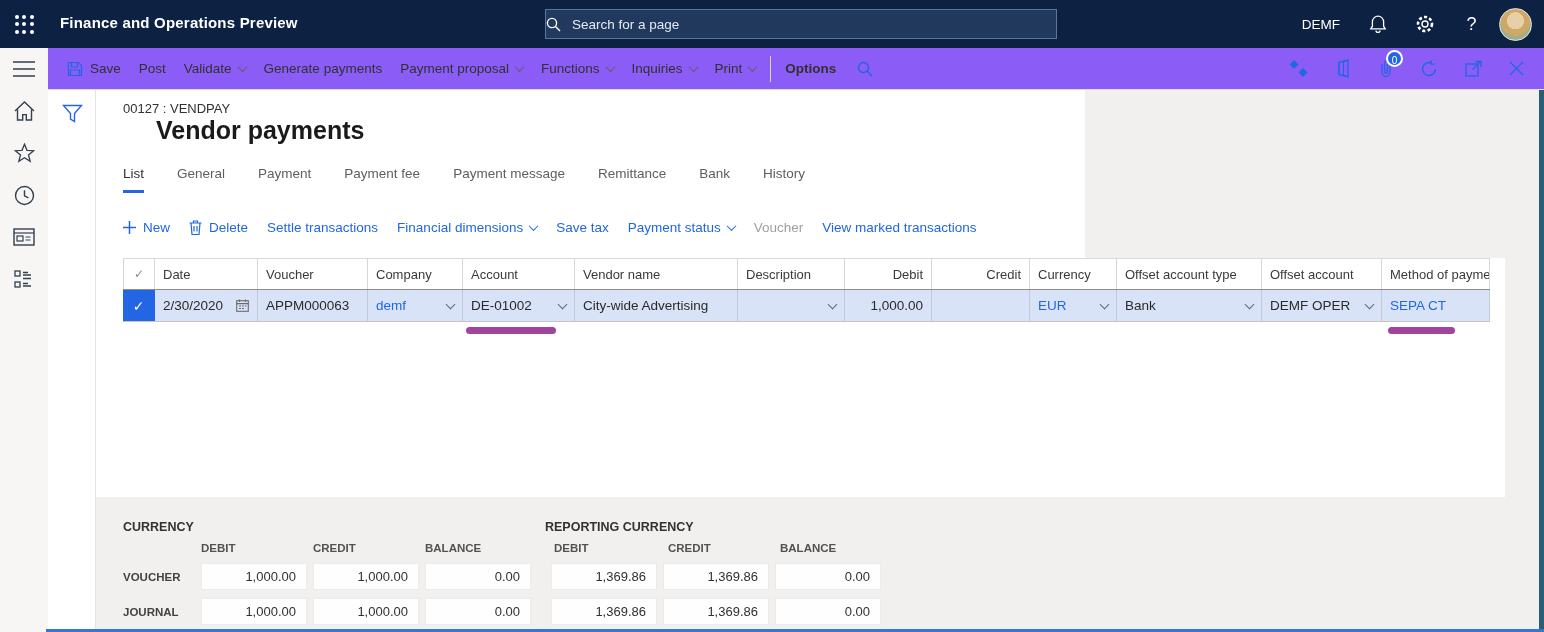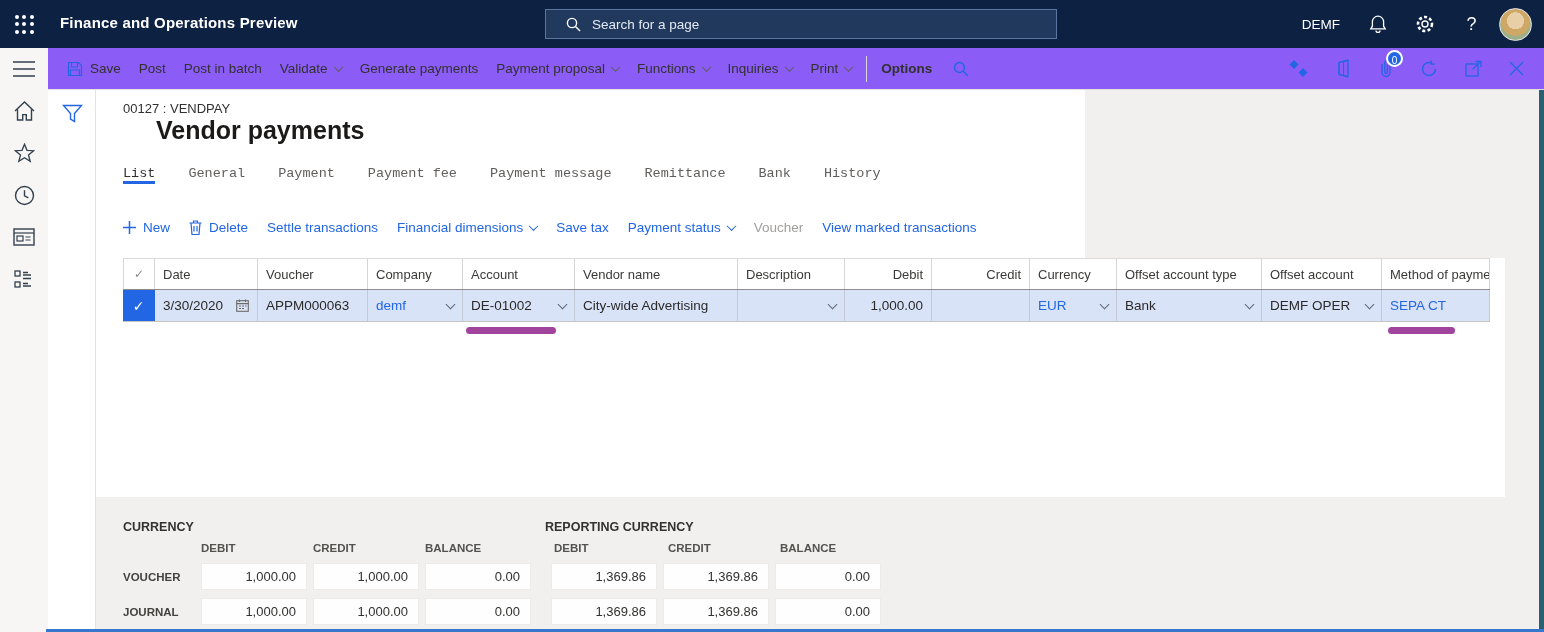--- a/index.html
+++ b/index.html
@@ -6,21 +6,21 @@
   html,body { margin:0; padding:0; }
   body { font-family:"Liberation Sans","DejaVu Sans",sans-serif; }
   .screen { position:relative; width:1544px; height:632px; background:#f1f0ee; overflow:hidden; }
 
   
   .topbar { position:absolute; left:0; top:0; width:1544px; height:48px; background:#0d2242; color:#fff; }
   .waffle { position:absolute; left:0; top:0; width:48px; height:48px; display:grid; place-items:center; cursor:pointer; }
   .waffle-grid { display:grid; grid-template-columns:repeat(3,4px); grid-gap:3.5px; }
   .waffle-grid i { width:4px; height:4px; border-radius:50%; background:#fff; }
   .app-title { position:absolute; left:60px; top:14px; font-size:15px; font-weight:700; letter-spacing:.2px; }
-  .tb-search { position:absolute; left:545px; top:9px; width:512px; height:30px; background:#21395c; border:1px solid #5b74a0; display:flex; align-items:center; padding:0 20px; }
+  .tb-search { position:absolute; left:545px; top:9px; width:512px; height:30px; background:#21395c; border:1px solid #5b74a0; display:flex; align-items:center; padding:0 0; }
   .tb-search svg { flex:0 0 auto; margin-right:9px; }
   .tb-search input { background:transparent; border:none; outline:none; color:#eef2f8; font-size:13.5px; width:100%; font-family:inherit; }
   .tb-search input::placeholder { color:#e4eaf4; opacity:1; }
   .tb-right { position:absolute; right:0; top:0; height:48px; display:flex; align-items:center; }
   .tb-company { font-size:13.5px; padding:0 14px; cursor:pointer; }
   .tb-iconbtn { width:47px; height:48px; display:grid; place-items:center; cursor:pointer; }
   .tb-help { font-size:18px; color:#fff; }
   .avatar { width:33px; height:33px; border-radius:50%; margin:0 12px 0 4px; cursor:pointer;
             background:radial-gradient(circle at 50% 38%, #e8cfa8 0 34%, #cfa865 35% 60%, #9db08a 61%); border:1px solid #e8e8e8; }
 
@@ -41,21 +41,21 @@
 
   
   .filtercol { position:absolute; left:48px; top:90px; width:48px; height:542px; background:#fff; border-right:1px solid #e5e3e1; }
   .funnel-btn { width:48px; height:46px; display:grid; place-items:center; cursor:pointer; }
 
   
   .header-card { position:absolute; left:96px; top:90px; width:989px; height:168px; background:#fff; }
   .caption { position:absolute; left:27px; top:11px; font-size:13px; color:#323130; }
   .page-title { position:absolute; left:26px; top:26px; font-size:25px; font-weight:700; color:#1b1a19;margin-left:34px; }
   .tabs { position:absolute; left:27px; top:76px; display:flex; gap:33px; font-size:13.5px; }
-  .tab { color:#605e5c; cursor:pointer; white-space:nowrap;font-family:Liberation Mono, monospace; }
+  .tab { color:#605e5c; padding-bottom:9px; cursor:pointer; white-space:nowrap; }
   .tab.active { color:#323130; border-bottom:3px solid #2266E3; }
   .gridbar { position:absolute; left:27px; top:130px; display:flex; align-items:center; gap:19px; font-size:13.5px; color:#2266E3; }
   .gb-item { display:flex; align-items:center; gap:7px; cursor:pointer; white-space:nowrap; }
   .gb-item .chev { border-color:#2266E3; }
   .gb-disabled { color:#a19f9d; cursor:default; }
 
   
   .grid-panel { position:absolute; left:96px; top:258px; width:1409px; height:239px; background:#fff; }
   .table { position:absolute; left:27px; top:0; }
   .thead { display:flex; height:32px; border-top:1px solid #dcdad8; border-bottom:1px solid #8f8d8b; background:#fff; }
@@ -139,23 +139,20 @@
       <svg width="16" height="16" viewBox="0 0 16 16">
           <path d="M1.5 1.5h10l3 3v10h-13z" fill="none" stroke="#2266E3" stroke-width="1.2"></path>
           <path d="M4.5 1.5v4.5h6V1.5M3.5 14.5V9h9v5.5" fill="none" stroke="#2266E3" stroke-width="1.2"></path>
         </svg>
       <span>Save</span>
     </div>
     <div class="ab-item">
         <span>Post</span>
       </div>
     <div class="ab-item">
-        <span>Post in batch</span>
-      </div>
-    <div class="ab-item">
         <span>Validate</span>
         <i class="chev"></i>
       </div>
     <div class="ab-item">
         <span>Generate payments</span>
       </div>
     <div class="ab-item">
         <span>Payment proposal</span>
         <i class="chev"></i>
       </div>
@@ -328,21 +325,21 @@
         <div class="th w-debit num">Debit</div>
         <div class="th w-credit num">Credit</div>
         <div class="th w-curr">Currency</div>
         <div class="th w-offtype">Offset account type</div>
         <div class="th w-offacct">Offset account</div>
         <div class="th w-method">Method of payment</div>
       </div>
       <div class="trow">
         <div class="check-cell w-check">✓</div>
         <div class="td w-date">
-          <span>3/30/2020</span>
+          <span>2/30/2020</span>
             <span class="spring"></span>
           <svg width="13" height="13" viewBox="0 0 13 13">
               <rect x="0.7" y="1.7" width="11.6" height="10.6" fill="none" stroke="#6d6b69" stroke-width="1.1"></rect>
               <path d="M0.7 4.6h11.6M3.5 0.5v2.4M9.5 0.5v2.4" stroke="#6d6b69" stroke-width="1.1"></path>
               <path d="M3 7h2M6 7h2M9 7h1.5M3 9.5h2M6 9.5h2" stroke="#6d6b69" stroke-width="1"></path>
             </svg>
         </div>
         <div class="td w-voucher">
             <span>APPM000063</span>
           </div>

